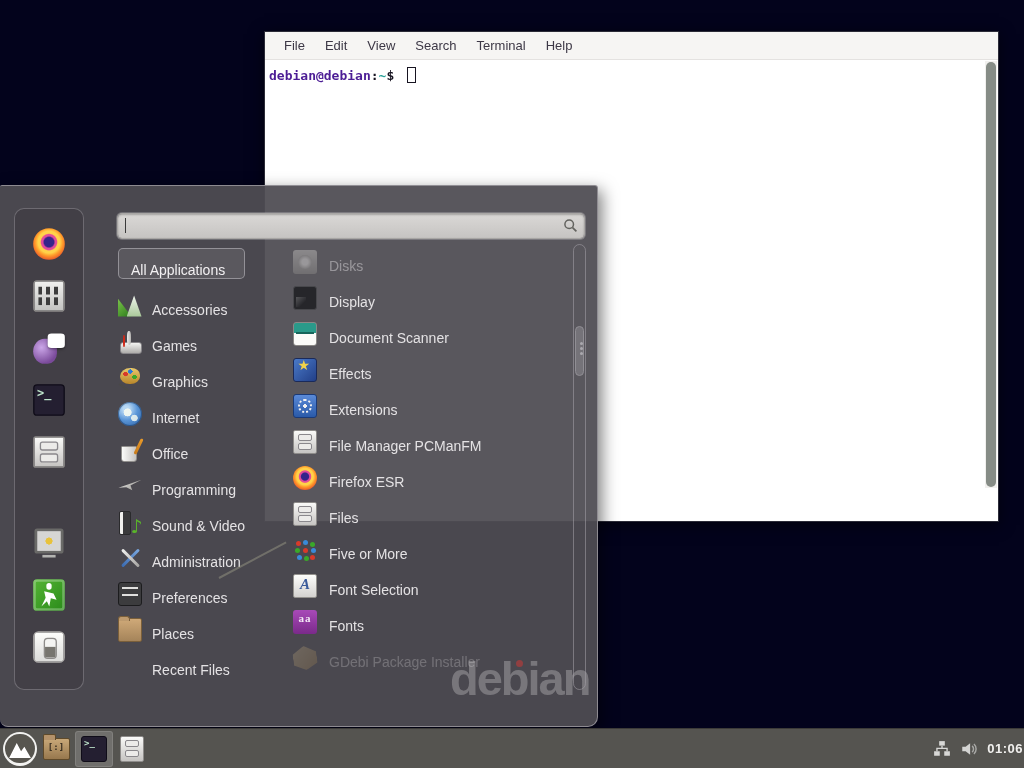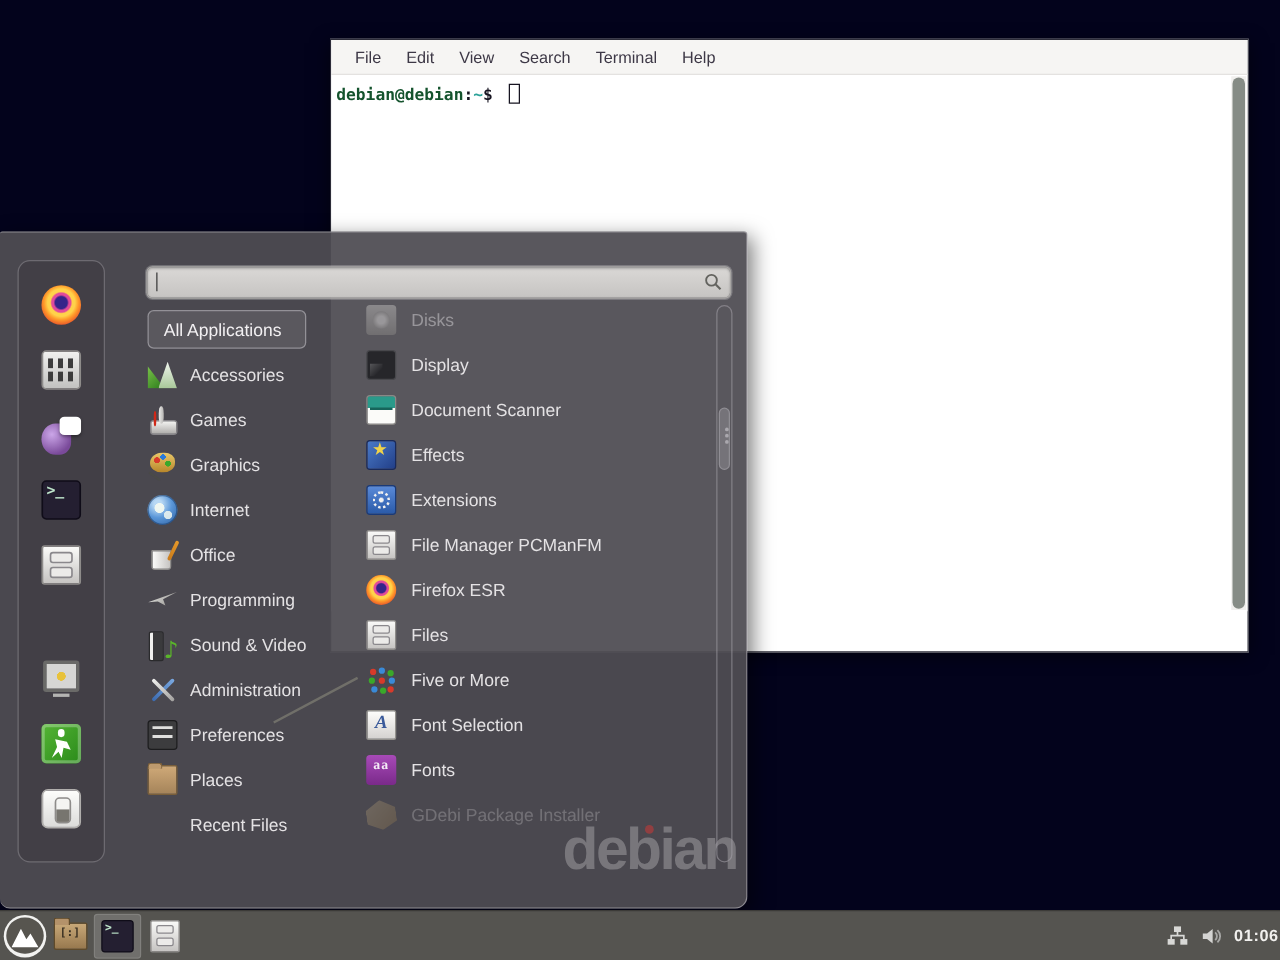--- a/index.html
+++ b/index.html
@@ -20,21 +20,21 @@
   .win-controls { position:absolute; right:14px; top:0; height:31px; display:flex; align-items:center; gap:24px; }
   .wc { width:10px; height:10px; position:relative; cursor:default; }
   .wc-min::after { content:""; position:absolute; left:2px; bottom:1px; width:6px; height:2px; background:#4a4852; }
   .wc-max::after { content:""; position:absolute; left:1px; top:1px; width:7px; height:7px; border:2px solid #4a4852; }
   .wc-close { font:bold 11px "Liberation Sans",sans-serif; color:#4a4852; line-height:10px; text-align:center; }
   .menubar { height:28px; background:#f6f5f3; border-bottom:1px solid #e4e2e0;
              display:flex; align-items:center; padding-left:10px; gap:2px; }
   .menubar .mitem { font-size:13px; color:#3d3846; padding:3px 9px; border-radius:3px; }
   .term-body { position:relative; height:429px; background:#ffffff; }
   .term-line { position:absolute; left:4px; top:7px; font:bold 13px "DejaVu Sans Mono", monospace; white-space:pre; }
-  .p-user  { color:#14532d; }
+  .p-user  { color:#4c1d95; }
   .p-dark  { color:#171421; }
   .p-tilde { color:#2aa198; }
   .term-cursor { display:inline-block; width:9px; height:16px; border:1.5px solid #171421;
                  vertical-align:-3px; margin-left:5px; }
   .term-scroll { position:absolute; right:1px; top:1px; bottom:1px; width:12px; background:#f1f0ee; }
   .term-thumb  { position:absolute; left:1px; right:1px; top:1px; bottom:1px; background:#868c86;
                  border-radius:6px; }
 
   
   #appmenu { position:absolute; left:0; top:185px; width:598px; height:542px;
@@ -55,21 +55,21 @@
   .fav-slot { width:33px; height:33px; display:flex; align-items:center; justify-content:center; }
   .fav-slot .icon { transform:scale(1.32); }
 
   .search-box { position:absolute; left:118px; top:28px; width:466px; height:24px; z-index:2;
                 background:linear-gradient(180deg,#dad8d6,#c6c4c2); border-radius:4px;
                 box-shadow:0 0 0 1px #a8a6a4, inset 0 1px 2px rgba(0,0,0,.25), 0 0 0 2px rgba(255,255,255,.22); }
   .search-caret { position:absolute; left:7px; top:4px; width:1px; height:15px; background:#3a3a3a; }
   .search-icon { position:absolute; right:5px; top:4px; }
 
   .cat-list { position:absolute; left:118px; top:60px; width:162px; z-index:2; }
-  .row { display:flex; align-items:center; gap:10px; height:36px; cursor:default; }
+  .row { display:flex; align-items:flex-end; gap:10px; height:36px; cursor:default; }
   .row .lbl { font-size:14px; color:#e4e2e4; white-space:nowrap; }
   .cat-list .row.selected { height:31px; width:127px; margin:2px 0 3px 0; padding-left:12px;
        background:rgba(255,255,255,0.09); border:1px solid rgba(195,193,199,0.55); border-radius:5px; }
   .cat-list .row.selected .lbl { color:#f2f0f2; }
   .icon[data-icon="none"] { visibility:hidden; }
 
   .app-list { position:absolute; left:283px; top:52px; width:286px; z-index:2; }
   .app-list .row { padding-left:10px; gap:12px; }
   .faded  { opacity:0.45; }
   .faded2 { opacity:0.26; }

